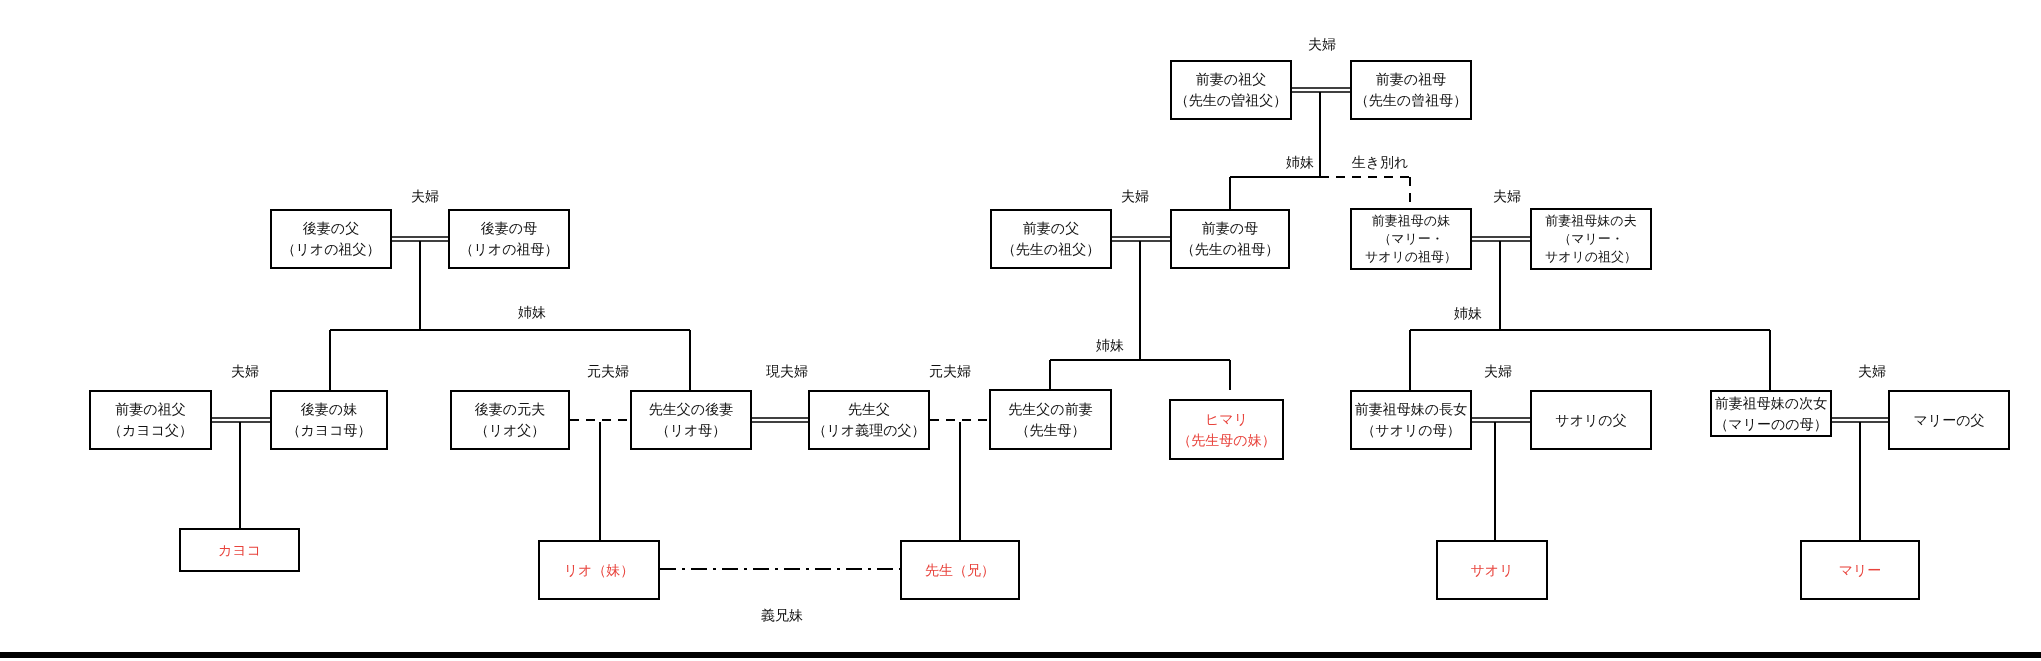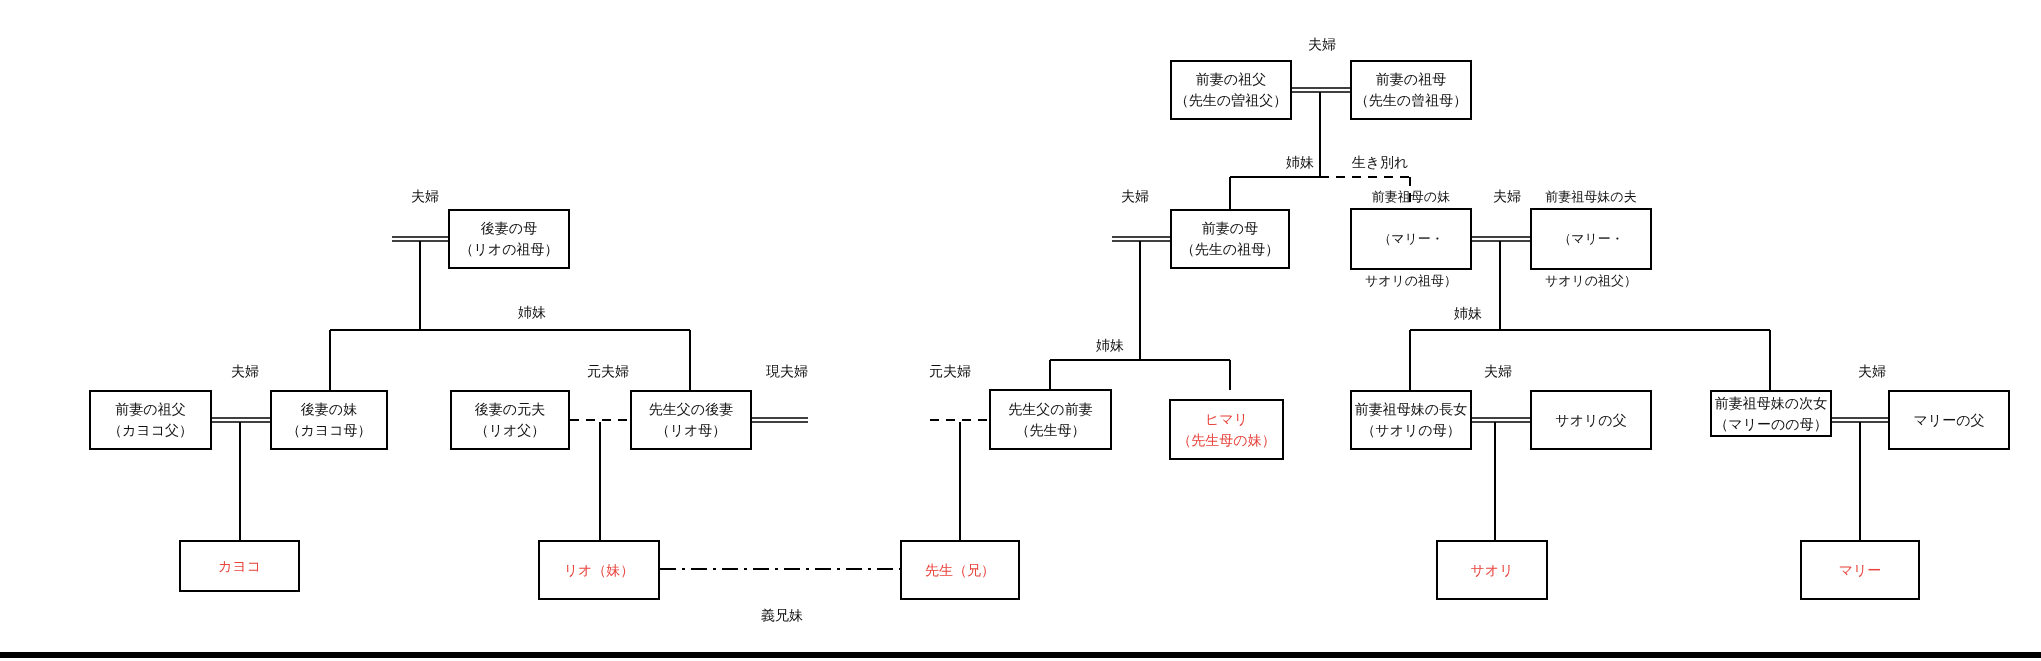--- a/index.html
+++ b/index.html
@@ -5,21 +5,21 @@
   html,body{margin:0;padding:0;background:#fff;}
   body{font-family:"Liberation Sans","DejaVu Sans",sans-serif;}
   #canvas{position:relative;width:2041px;height:661px;background:#fff;overflow:hidden;}
   #wires{position:absolute;left:0;top:0;}
   .node{
     position:absolute;box-sizing:border-box;background:#fff;
     border:2px solid #000;color:var(--text,#111);
     display:flex;flex-direction:column;justify-content:center;align-items:center;
     font-size:14px;line-height:21px;text-align:center;z-index:2;
   }
-  .node.three{line-height:18px;font-size:13px;gap:24px;}
+  .node.three{line-height:18px;font-size:13px;}
   .node.red{color:var(--red,#e8433c);}
   .node span{display:block;white-space:nowrap;}
   .edge-label{
     position:absolute;transform:translate(-50%,-50%);
     font-size:14px;color:var(--text,#111);white-space:nowrap;z-index:3;background:transparent;
   }
   .bottom-bar{position:absolute;left:0;top:652px;width:2041px;height:6px;background:var(--line,#000);}
 </style>
 </head>
 <body>
@@ -80,23 +80,31 @@
 
   <div class="node" style="left:1170px;top:60px;width:122px;height:60px">
     <span>前妻の祖父</span>
     <span>（先生の曽祖父）</span>
   </div>
   <div class="node" style="left:1350px;top:60px;width:122px;height:60px">
     <span>前妻の祖母</span>
     <span>（先生の曾祖母）</span>
   </div>
 
+  <div class="node" style="left:270px;top:209px;width:122px;height:60px">
+    <span>後妻の父</span>
+    <span>（リオの祖父）</span>
+  </div>
   <div class="node" style="left:448px;top:209px;width:122px;height:60px">
     <span>後妻の母</span>
     <span>（リオの祖母）</span>
+  </div>
+  <div class="node" style="left:990px;top:209px;width:122px;height:60px">
+    <span>前妻の父</span>
+    <span>（先生の祖父）</span>
   </div>
   <div class="node" style="left:1170px;top:209px;width:120px;height:60px">
     <span>前妻の母</span>
     <span>（先生の祖母）</span>
   </div>
   <div class="node three" style="left:1350px;top:208px;width:122px;height:62px">
     <span>前妻祖母の妹</span>
     <span>（マリー・</span>
     <span>サオリの祖母）</span>
   </div>
@@ -115,20 +123,24 @@
     <span>（カヨコ母）</span>
   </div>
   <div class="node" style="left:450px;top:390px;width:120px;height:60px">
     <span>後妻の元夫</span>
     <span>（リオ父）</span>
   </div>
   <div class="node" style="left:630px;top:390px;width:122px;height:60px">
     <span>先生父の後妻</span>
     <span>（リオ母）</span>
   </div>
+  <div class="node" style="left:808px;top:390px;width:122px;height:60px">
+    <span>先生父</span>
+    <span>（リオ義理の父）</span>
+  </div>
   <div class="node" style="left:989px;top:389px;width:123px;height:61px">
     <span>先生父の前妻</span>
     <span>（先生母）</span>
   </div>
   <div class="node red" style="left:1169px;top:399px;width:115px;height:61px">
     <span>ヒマリ</span>
     <span>（先生母の妹）</span>
   </div>
   <div class="node" style="left:1350px;top:390px;width:122px;height:60px">
     <span>前妻祖母妹の長女</span>
@@ -138,21 +150,21 @@
     <span>サオリの父</span>
   </div>
   <div class="node" style="left:1710px;top:390px;width:122px;height:47px">
     <span>前妻祖母妹の次女</span>
     <span>（マリーのの母）</span>
   </div>
   <div class="node" style="left:1888px;top:390px;width:122px;height:60px">
     <span>マリーの父</span>
   </div>
 
-  <div class="node red" style="left:179px;top:540px;width:121px;height:52px">
+  <div class="node red" style="left:179px;top:528px;width:121px;height:44px">
     <span>カヨコ</span>
   </div>
   <div class="node red" style="left:538px;top:540px;width:122px;height:60px">
     <span>リオ（妹）</span>
   </div>
   <div class="node red" style="left:900px;top:540px;width:120px;height:60px">
     <span>先生（兄）</span>
   </div>
   <div class="node red" style="left:1436px;top:540px;width:112px;height:60px">
     <span>サオリ</span>

